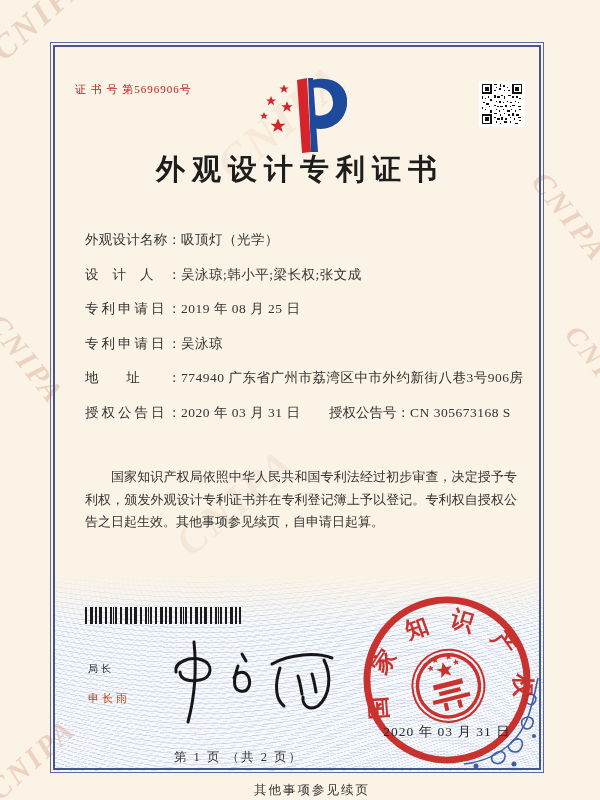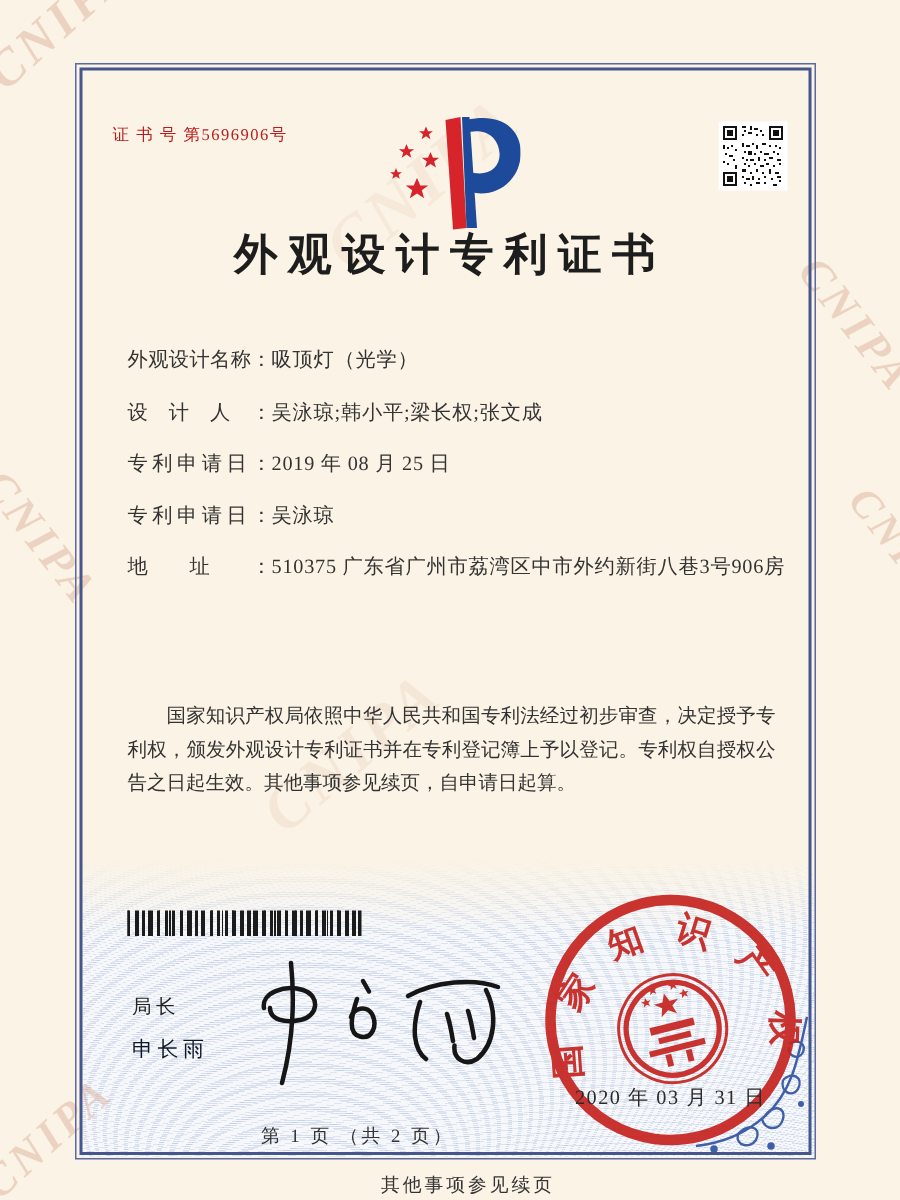--- a/index.html
+++ b/index.html
@@ -58,22 +58,22 @@
   
   .paras{position:absolute;left:85px;top:466px;width:432px;font-size:13px;line-height:22.5px;
       text-align:justify;z-index:2;color:#333;}
   .paras p{margin:0;text-indent:2em;}
   
   .barcode{position:absolute;left:85px;top:607px;width:156px;height:17px;z-index:2;
     background:
       repeating-linear-gradient(90deg,#1b1b1b 0 2px,rgba(0,0,0,0) 2px 5px),
       repeating-linear-gradient(90deg,#1b1b1b 0 1px,rgba(0,0,0,0) 1px 7px);
   }
-  .signer-title{position:absolute;left:88px;top:662px;font-size:13px;letter-spacing:3px;color:#222;z-index:2;}
-  .signer-name{position:absolute;left:88px;top:691px;font-size:14px;letter-spacing:3px;color:#0f172a;z-index:2;}
+  .signer-title{position:absolute;left:88px;top:662px;font-size:10px;letter-spacing:3px;color:#222;z-index:2;}
+  .signer-name{position:absolute;left:88px;top:691px;font-size:11px;letter-spacing:3px;color:#c2410c;z-index:2;}
   .signature{position:absolute;left:160px;top:634px;z-index:2;}
   .seal{position:absolute;left:352px;top:588px;z-index:3;}
   .ornament{position:absolute;left:462px;top:676px;z-index:1;}
   .pagenote{position:absolute;left:0;top:749px;width:477px;text-align:center;
       font-size:12.5px;letter-spacing:2px;color:#333;z-index:2;font-family:Liberation Serif, serif;}
   .footnote{position:absolute;left:12px;top:782px;width:600px;text-align:center;
       font-size:12.5px;letter-spacing:2px;color:#333;z-index:2;}
 </style>
 </head>
 <body>
@@ -145,21 +145,24 @@
   <div class="frow">
     <span class="flabel">设计人：</span><span class="fvalue">吴泳琼;韩小平;梁长权;张文成</span>
   </div>
   <div class="frow">
     <span class="flabel">专利申请日：</span><span class="fvalue">2019 年 08 月 25 日</span>
   </div>
   <div class="frow">
     <span class="flabel">专利申请日：</span><span class="fvalue">吴泳琼</span>
   </div>
   <div class="frow">
-    <span class="flabel">地址：</span><span class="fvalue">510375 广东省广州市荔湾区中市外约新街八巷3号906房</span>
+    <span class="flabel">地址：</span><span class="fvalue">774940 广东省广州市荔湾区中市外约新街八巷3号906房</span>
+  </div>
+  <div class="frow grant">
+    <span class="flabel">授权公告日：</span><span class="gv">2020 年 03 月 31 日</span><span class="l2">授权公告号：</span><span class="fvalue">CN 305673168 S</span>
   </div>
 </div>
 
 <div class="paras">
   <p>国家知识产权局依照中华人民共和国专利法经过初步审查，决定授予专利权，颁发外观设计专利证书并在专利登记簿上予以登记。专利权自授权公告之日起生效。其他事项参见续页，自申请日起算。</p>
 </div>
 
 <div class="barcode"></div>
 
 <div class="signer-title">局长</div>

